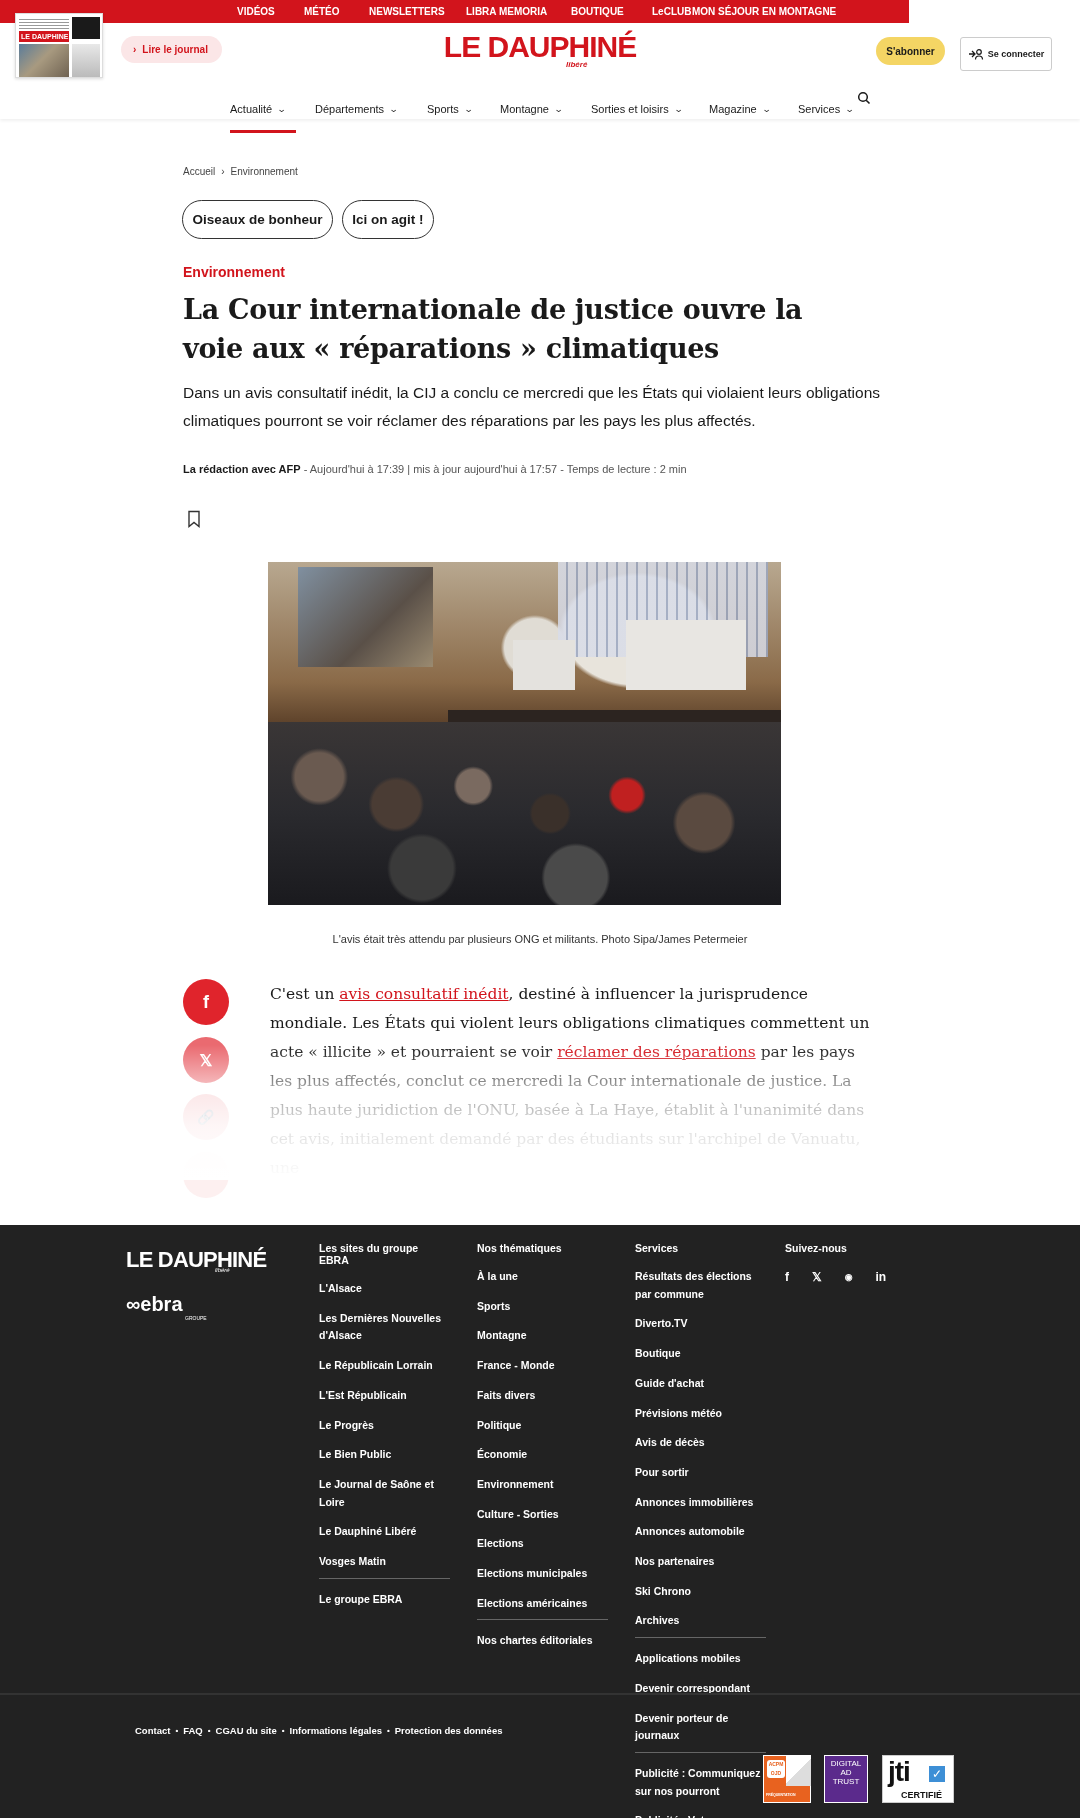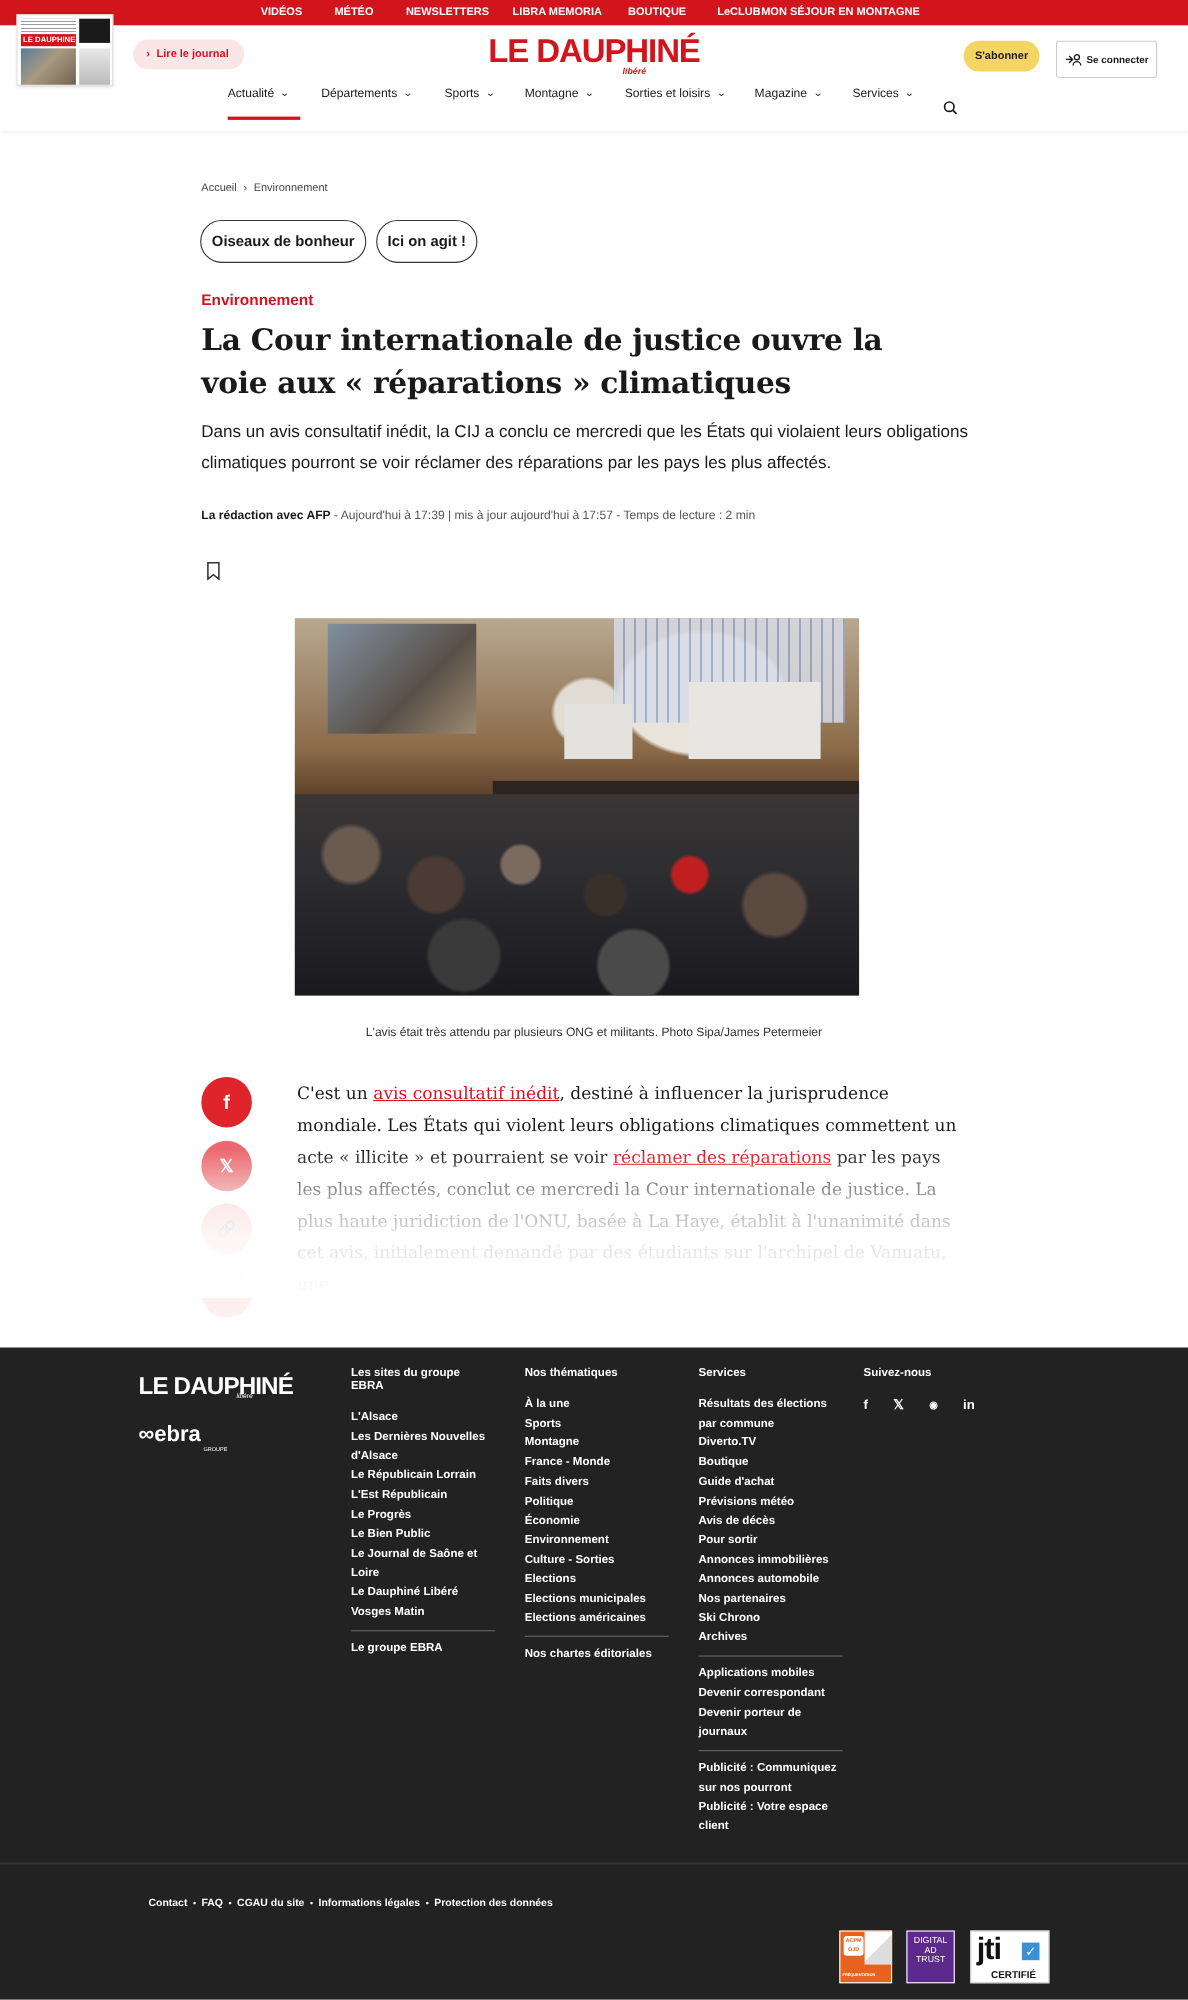--- a/index.html
+++ b/index.html
@@ -1,39 +1,39 @@
 <!DOCTYPE html>
 <html><head>
 <meta charset="utf-8">
 <style>
   * { box-sizing: border-box; margin: 0; padding: 0; }
   html, body { width: 1080px; background: #fff; }
   body { font-family: "Liberation Sans", sans-serif; color: #1a1a1a; position: relative; height: 1818px; overflow: hidden; }
 
   
-  .topbar { position: absolute; left: 0; top: 0; width: 1080px; height: 23px; background: #d2141c; display: flex; justify-content: center; align-items: center; gap: 0; }
+  .topbar { position: absolute; left: 0; top: 0; width: 909px; height: 23px; background: #d2141c; display: flex; justify-content: center; align-items: center; gap: 0; }
   .topbar .tb-items { position: absolute; left: 0; top: 0; height: 23px; width: 1080px; }
   .topbar .tb-items span { position: absolute; top: 6px; color: #fff; font-size: 10px; font-weight: bold; white-space: nowrap; }
   .journal-thumb { position: absolute; left: 15px; top: 13px; width: 88px; height: 65px; background: #fff; border: 1px solid #ddd; box-shadow: 0 1px 3px rgba(0,0,0,0.15); overflow: hidden; }
   .journal-thumb .jt-logo { position: absolute; left: 3px; top: 17px; width: 50px; height: 11px; background: #d2141c; color: #fff; font-size: 7px; font-weight: bold; line-height: 11px; padding-left: 2px; }
   .journal-thumb .jt-img1 { position: absolute; left: 3px; top: 30px; width: 50px; height: 35px; background: linear-gradient(135deg, #5a7c9a 0%, #a89a80 45%, #6d6050 100%); }
   .journal-thumb .jt-col { position: absolute; left: 56px; top: 3px; width: 28px; height: 22px; background: #1a1a1a; }
   .journal-thumb .jt-col2 { position: absolute; left: 56px; top: 30px; width: 28px; height: 35px; background: linear-gradient(#e8e8e8, #b8b8b8); }
   .journal-thumb .jt-top { position: absolute; left: 3px; top: 3px; width: 50px; height: 12px; background: repeating-linear-gradient(#fff 0 2px, #999 2px 3px); }
 
   .read-journal { position: absolute; left: 121px; top: 36px; height: 27px; padding: 0 14px 0 12px; border-radius: 14px; background: #fbe6e7; color: #d2141c; font-size: 10px; font-weight: bold; display: flex; align-items: center; gap: 6px; }
   .logo { position: absolute; left: 434px; top: 32px; width: 212px; height: 40px; text-align: center; }
   .logo .l-main { color: #d2141c; font-size: 30px; font-weight: bold; letter-spacing: -1px; line-height: 30px; font-family: "Liberation Sans", sans-serif; }
   .logo .l-sub { color: #d2141c; font-size: 8px; font-weight: bold; font-style: italic; position: absolute; left: 132px; top: 28px; }
   .subscribe { position: absolute; left: 876px; top: 37px; width: 69px; height: 28px; border-radius: 14px; background: #f4d564; font-size: 10px; font-weight: bold; color: #1a1a1a; display: flex; align-items: center; justify-content: center; }
   .login { position: absolute; left: 960px; top: 37px; width: 92px; height: 34px; border: 1px solid #ccc; border-radius: 3px; background: #fff; font-size: 9px; font-weight: bold; display: flex; align-items: center; justify-content: center; gap: 4px; color: #1a1a1a; }
 
   
   .nav { position: absolute; top: 79px; left: 0; width: 1080px; height: 40px; background: #fff; box-shadow: 0 2px 3px rgba(0,0,0,0.06); }
-  .nav-item { position: absolute; top: 0; font-size: 11px; color: #1a1a1a; display: flex; gap: 6px; white-space: nowrap; }
+  .nav-item { position: absolute; top: 24px; font-size: 11px; color: #1a1a1a; display: flex; align-items: center; gap: 6px; white-space: nowrap; margin-left: 23px; }
   .nav-item .chev { font-size: 9px; color: #333; transform: scaleX(1.3); }
   .nav-item.active::after { content: ""; position: absolute; left: 0; top: 27px; width: 66px; height: 3px; background: #d2141c; }
   .nav-search { position: absolute; left: 857px; top: 12px; width: 14px; height: 14px; }
 
   
   .breadcrumb { position: absolute; left: 183px; top: 166px; font-size: 10px; color: #444; display: flex; gap: 6px; align-items: center; }
   .tag { position: absolute; top: 200px; height: 39px; border: 1px solid #333; border-radius: 20px; font-size: 13.5px; font-weight: bold; display: flex; align-items: center; justify-content: center; color: #1a1a1a; }
   .category { position: absolute; left: 183px; top: 264px; font-size: 14px; font-weight: bold; color: #d2141c; }
   .title { position: absolute; left: 183px; top: 290px; width: 680px; font-family: "DejaVu Serif", serif; font-size: 27px; line-height: 39px; color: #1a1a1a; letter-spacing: -0.3px; }
   .lead { position: absolute; left: 183px; top: 379px; width: 700px; font-size: 15.5px; line-height: 28px; color: #1a1a1a; }
@@ -70,21 +70,21 @@
   .fade { position: absolute; left: 170px; top: 1045px; width: 740px; height: 135px; background: linear-gradient(180deg, rgba(255,255,255,0) 0%, rgba(255,255,255,0.55) 30%, rgba(255,255,255,0.85) 60%, #fff 100%); pointer-events: none; }
 
   
   .footer { position: absolute; top: 1225px; left: 0; width: 1080px; height: 593px; background: #222; color: #fff; }
   .f-logo { position: absolute; left: 126px; top: 22px; font-size: 22px; font-weight: bold; letter-spacing: -0.8px; color: #fff; }
   .f-logo-sub { position: absolute; left: 215px; top: 42px; font-size: 6px; font-style: italic; color: #fff; }
   .f-ebra { position: absolute; left: 126px; top: 68px; font-size: 20px; font-weight: bold; color: #fff; }
   .f-ebra-sub { position: absolute; left: 185px; top: 90px; font-size: 5px; color: #fff; }
   .f-col { position: absolute; top: 17px; font-size: 10.5px; font-weight: bold; }
   .f-col h4 { font-size: 10.5px; font-weight: bold; margin-bottom: 14px; }
-  .f-col .f-link { display: block; line-height: 17.7px; color: #fff; }
+  .f-col .f-link { display: block; line-height: 17.7px; color: #fff; margin-top: 12px; }
   .f-col hr { border: none; border-top: 1px solid #666; margin: 7px 0 7px 0; }
   .f-social { position: absolute; left: 785px; top: 45px; display: flex; gap: 23px; font-size: 12px; font-weight: bold; }
   .f-divider { position: absolute; left: 0; top: 468px; width: 1080px; height: 2px; background: #333; }
   .f-bottom { position: absolute; left: 135px; top: 500px; display: flex; gap: 5px; font-size: 9.5px; font-weight: bold; align-items: center; }
   .f-bottom .dot { font-size: 8px; }
   .badge { position: absolute; top: 530px; }
 </style>
 </head>
 <body>
 

